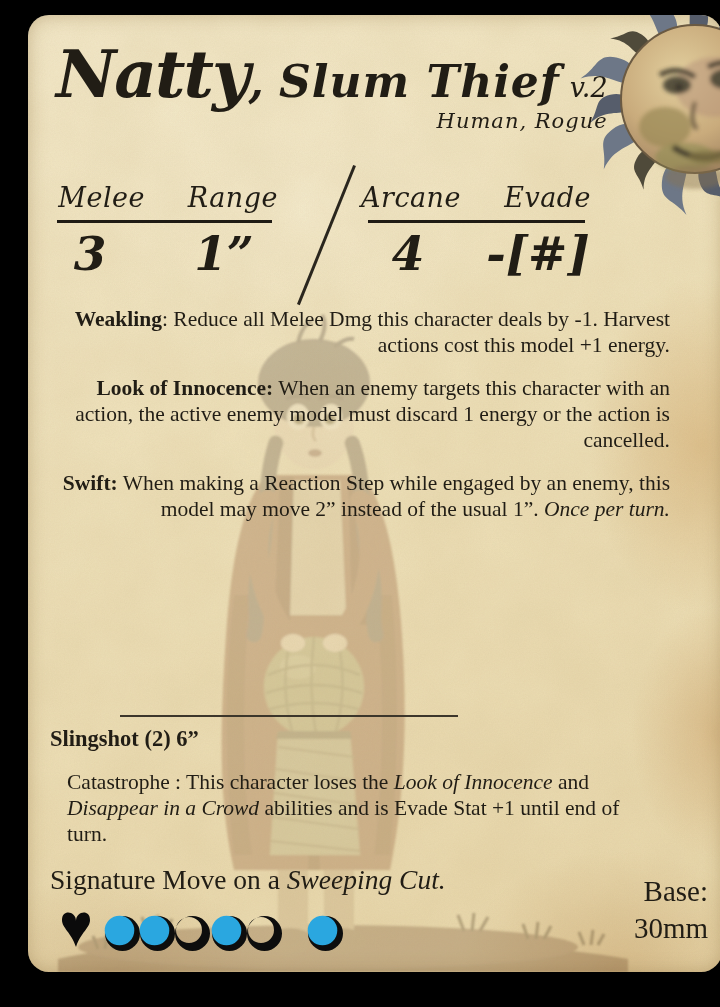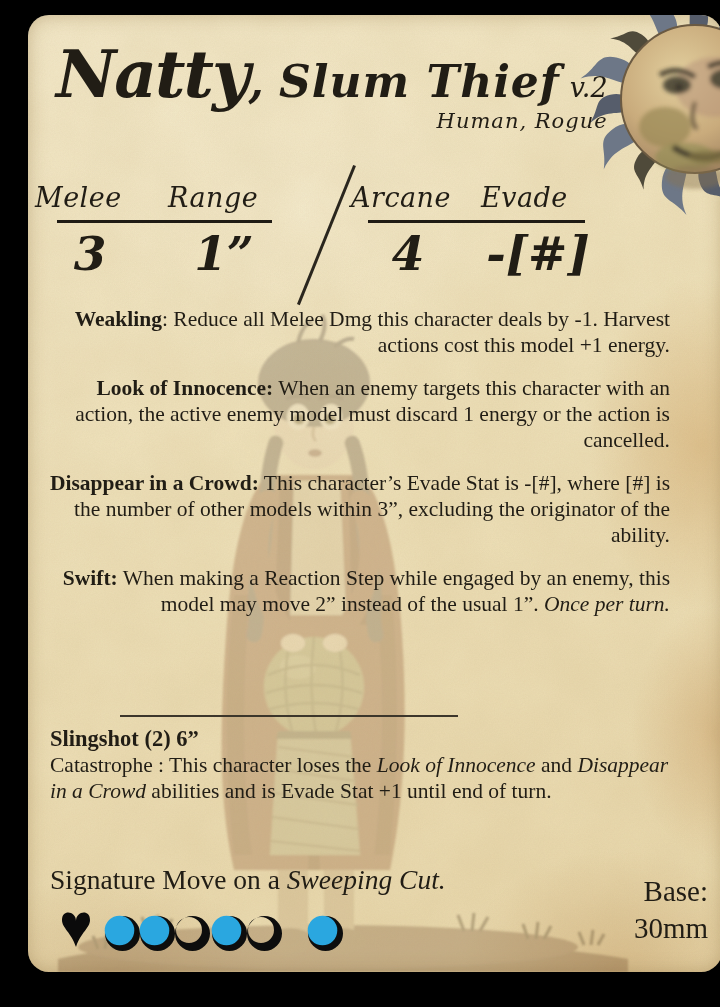--- a/index.html
+++ b/index.html
@@ -26,38 +26,38 @@
 
   .header{position:absolute;left:28px;top:26px;white-space:nowrap;}
   .title-line{line-height:1.0;}
   .t-name{font-family:"DejaVu Serif",serif;font-style:italic;font-weight:bold;font-size:66px;letter-spacing:-2px;}
   .t-sep{font-family:"DejaVu Serif",serif;font-style:italic;font-weight:bold;font-size:44px;}
   .t-type{font-family:"DejaVu Serif",serif;font-style:italic;font-weight:bold;font-size:44px;letter-spacing:1px;}
   .t-ver{font-family:"DejaVu Serif",serif;font-style:italic;font-size:27px;margin-left:10px;}
   .t-sub{font-family:"DejaVu Serif",serif;font-style:italic;font-size:21px;margin:2px 0 0 34px;letter-spacing:1px;text-align:right;}
 
   .stats{position:absolute;left:0;top:165px;width:664px;height:135px;}
-  .stat-label{position:absolute;top:2px;width:110px;text-align:left;
+  .stat-label{position:absolute;top:2px;width:110px;text-align:right;
     font-family:"DejaVu Serif",serif;font-style:italic;font-size:27px;letter-spacing:.5px;}
   .stat-line{position:absolute;top:40px;height:3px;background:#1f1b14;}
   .stat-value{position:absolute;top:46px;width:110px;text-align:center;
     font-family:"DejaVu Serif",serif;font-style:italic;font-weight:bold;font-size:47px;}
   .slash{position:absolute;left:297px;top:-20px;width:2.5px;height:150px;background:#2a261e;transform:rotate(22deg);}
 
   .abilities{position:absolute;left:22px;top:291px;width:620px;font-size:21.5px;line-height:26px;text-align:right;}
   .abilities p{margin:0 0 17px 0;}
   .b{font-weight:bold;}
   .i{font-style:italic;}
   .bi{font-weight:normal;font-style:italic;margin-top:24px;}
 
   .divider{position:absolute;left:92px;top:700px;width:338px;height:2px;background:#3c362b;}
 
   .weapon{position:absolute;left:22px;top:711px;width:620px;font-size:21.5px;line-height:26px;}
   .w-name{font-weight:bold;font-size:22.5px;}
-  .w-cat{margin:0;}
+  .w-cat{margin:17px;}
   .chip{
     display:inline-block;width:24px;height:24px;border-radius:4px;text-align:center;
     background:linear-gradient(#4cae57,#348a3e);color:#fff;font-weight:bold;font-size:20px;line-height:24px;
     box-shadow:0 0 0 1px #1e5c28, inset 0 0 0 1px rgba(255,255,255,.55);
     vertical-align:-5px;margin-right:4px;
   }
 
   .signature{position:absolute;left:22px;top:849px;width:620px;font-size:27.5px;line-height:32px;}
 
   .track{position:absolute;left:18px;top:886px;width:340px;height:60px;}
@@ -213,21 +213,20 @@
     <span class="stat-value" style="left:7px">3</span>
     <span class="stat-value" style="left:141px">1”</span>
     <span class="stat-value" style="left:325px">4</span>
     <span class="stat-value" style="left:448px;width:124px">-[#]</span>
     <div class="slash"></div>
   </section>
 
   <section class="abilities">
     <p><span class="b">Weakling</span><span>: Reduce all Melee Dmg this character deals by -1. Harvest actions cost this model +1 energy.</span></p>
     <p><span class="b">Look of Innocence:</span><span> When an enemy targets this character with an action, the active enemy model must discard 1 energy or the action is cancelled.</span></p>
-    <p><span class="b">Disappear in a Crowd:</span><span> This character’s Evade Stat is -[#], where [#] is the number of other models within 3”, excluding the originator of the ability.</span></p>
     <p><span class="b">Swift:</span><span> When making a Reaction Step while engaged by an enemy, this model may move 2” instead of the usual 1”. </span><span class="i">Once per turn.</span></p>
   </section>
 
   <div class="divider"></div>
 
   <section class="weapon">
     <div class="w-name">Slingshot (2) 6”</div>
     <p class="w-cat"><span>Catastrophe : This character loses the </span><span class="i">Look of Innocence</span><span> and </span><span class="i">Disappear in a Crowd</span><span> abilities and is Evade Stat +1 until end of turn.</span></p>
   </section>
 

